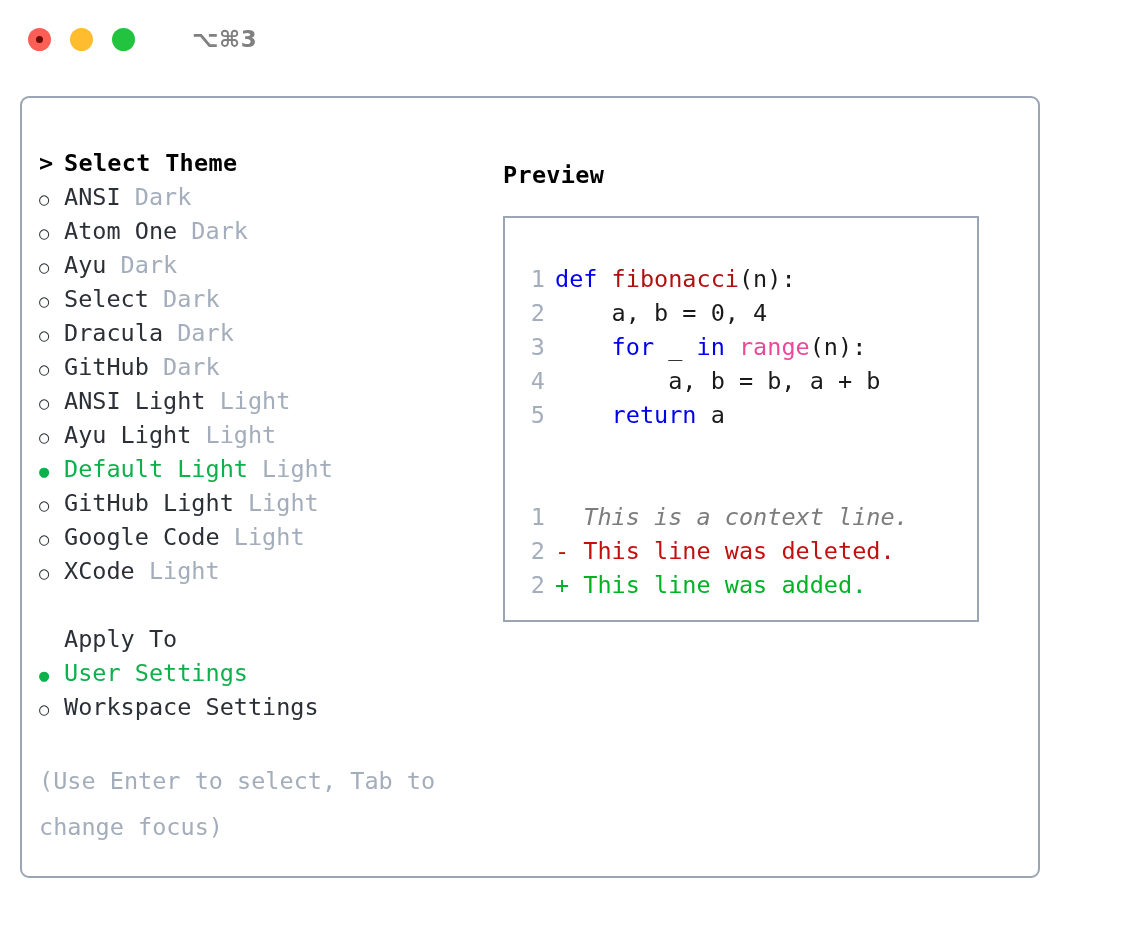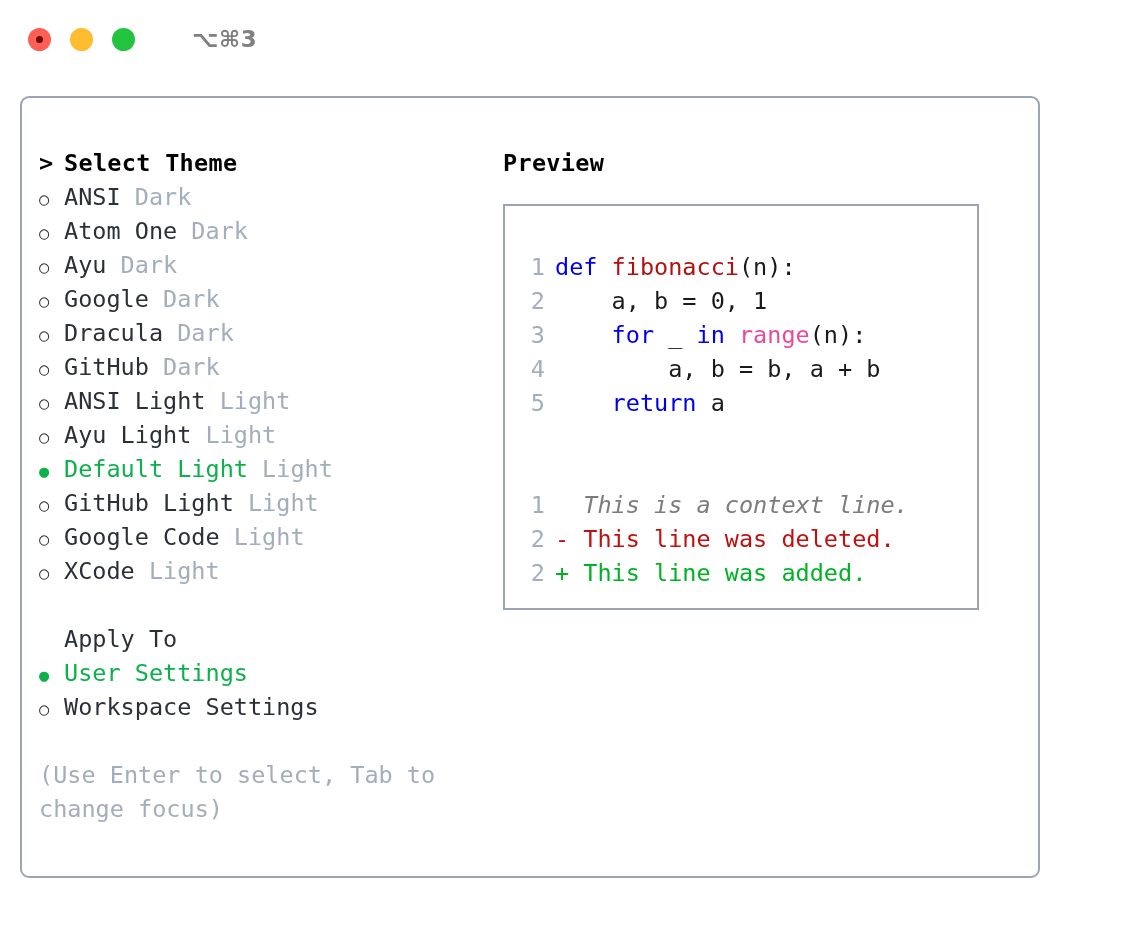--- a/index.html
+++ b/index.html
@@ -119,30 +119,30 @@
     margin-top: 21px;
   }
   .gap { height: 34px; }
   .section-title {
     color: #2b2f36;
     font-weight: normal;
   }
   .hint {
     color: #a3adbb;
     font-size: 23.5px;
-    line-height: 34px;
+    line-height: 46px;
     width: 410px;
     white-space: normal;
   }
 
   
   .right-col {
     position: absolute;
     left: 481px;
-    top: 48px;
+    top: 60px;
     width: 490px;
   }
   .preview-title {
     font-size: 23.5px;
     font-weight: bold;
     color: #000000;
     line-height: 34px;
     letter-spacing: 0.3px;
   }
   .preview-box {
@@ -201,21 +201,21 @@
         <div class="row">
           <span class="marker bullet-hollow"></span><span>ANSI</span><span> </span><span class="tag">Dark</span>
         </div>
         <div class="row">
           <span class="marker bullet-hollow"></span><span>Atom One</span><span> </span><span class="tag">Dark</span>
         </div>
         <div class="row">
           <span class="marker bullet-hollow"></span><span>Ayu</span><span> </span><span class="tag">Dark</span>
         </div>
         <div class="row">
-          <span class="marker bullet-hollow"></span><span>Google</span><span> </span><span class="tag">Dark</span>
+          <span class="marker bullet-hollow"></span><span>Select</span><span> </span><span class="tag">Dark</span>
         </div>
         <div class="row">
           <span class="marker bullet-hollow"></span><span>Dracula</span><span> </span><span class="tag">Dark</span>
         </div>
         <div class="row">
           <span class="marker bullet-hollow"></span><span>GitHub</span><span> </span><span class="tag">Dark</span>
         </div>
         <div class="row">
           <span class="marker bullet-hollow"></span><span>ANSI Light</span><span> </span><span class="tag">Light</span>
         </div>
@@ -257,21 +257,21 @@
     </div>
 
     <div class="right-col">
       <div class="preview-title">Preview</div>
 
       <div class="preview-box">
 
         <div>
           <div class="code-line"><span class="lineno">1</span><span class="kw">def </span><span class="fn">fibonacci</span><span>(n):</span></div>
 
-          <div class="code-line"><span class="lineno">2</span><span>    a, b = 0, 1</span></div>
+          <div class="code-line"><span class="lineno">2</span><span>    a, b = 0, 4</span></div>
 
           <div class="code-line"><span class="lineno">3</span><span>    </span><span class="kw">for</span><span> _ </span><span class="kw">in</span><span> </span><span class="bi">range</span><span>(n):</span></div>
 
           <div class="code-line"><span class="lineno">4</span><span>        a, b = b, a + b</span></div>
 
           <div class="code-line"><span class="lineno">5</span><span>    </span><span class="kw">return</span><span> a</span></div>
         </div>
 
         <div class="blank-line"></div>
         <div class="blank-line"></div>

